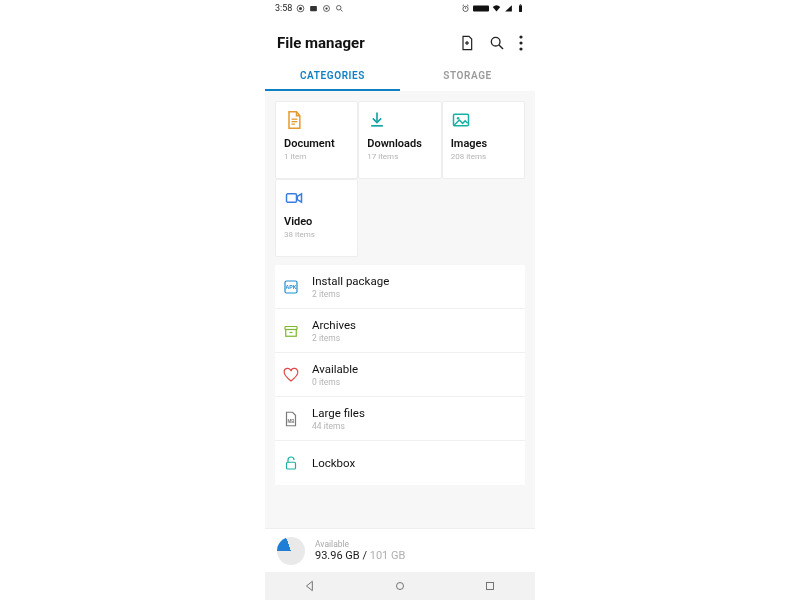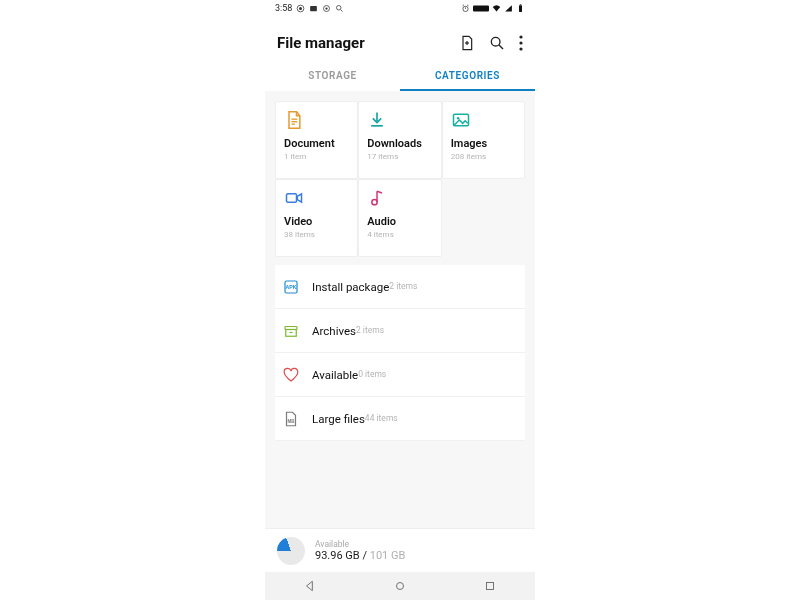--- a/index.html
+++ b/index.html
@@ -79,21 +79,21 @@
   .list { display:flex; flex-direction:column; }
   .row {
     display:flex; align-items:center;
     background:#fff;
     border-bottom:1px solid #f0f0f0;
     padding: 8px 7px;
     gap:12px;
     min-height:44px;
   }
   .row .ricon { width:18px; height:18px; flex:0 0 18px; }
-  .row .rtext { display:flex; flex-direction:row; }
+  .row .rtext { display:flex; flex-direction:column; }
   .row .rlabel { font-size:11.5px; color:#111; }
   .row .rsub { font-size:8.5px; color:#b4b4b4; margin-top:1px;}
   .row.cutoff { border-bottom:none; }
   
   .storage {
     position:absolute; left:0; right:0; bottom:28px;
     background:#fff;
     border-top:1px solid #eee;
     height:44px;
     display:flex; align-items:center;
@@ -181,22 +181,22 @@
         <svg class="hicon" style="width:4px" viewBox="0 0 4 16">
             <circle cx="2" cy="2" r="1.6" fill="#222"></circle>
             <circle cx="2" cy="8" r="1.6" fill="#222"></circle>
             <circle cx="2" cy="14" r="1.6" fill="#222"></circle>
           </svg>
       </div>
     </div>
   </div>
 
   <div class="tabs">
+    <div class="tab active">CATEGORIES</div>
     <div class="tab">STORAGE</div>
-    <div class="tab active">CATEGORIES</div>
   </div>
 
   <div class="content">
 
     <div class="grid">
 
       <div class="card">
         <svg class="cicon" viewBox="0 0 24 24">
             <path d="M6 2h9l4 5v15H6z" fill="none" stroke="#e69a2e" stroke-width="1.8"></path>
             <path d="M15 2v5h4" fill="none" stroke="#e69a2e" stroke-width="1.8"></path>
@@ -231,29 +231,20 @@
 
       <div class="card">
         <svg class="cicon" viewBox="0 0 24 24">
             <rect x="3" y="7" width="12" height="10" rx="1.5" fill="none" stroke="#3a7de0" stroke-width="1.8"></rect>
             <polygon points="16,10 21,7 21,17 16,14" fill="none" stroke="#3a7de0" stroke-width="1.8"></polygon>
           </svg>
         <div class="clabel">Video</div>
         <div class="csub">38 items</div>
       </div>
 
-      <div class="card">
-        <svg class="cicon" viewBox="0 0 24 24">
-            <circle cx="9" cy="17" r="3.2" fill="none" stroke="#d6337a" stroke-width="1.8"></circle>
-            <line x1="12" y1="17" x2="12" y2="4" stroke="#d6337a" stroke-width="1.8"></line>
-            <line x1="12" y1="4" x2="18" y2="6" stroke="#d6337a" stroke-width="1.8"></line>
-          </svg>
-        <div class="clabel">Audio</div>
-        <div class="csub">4 items</div>
-      </div>
     </div>
 
     <div class="list">
 
       <div class="row">
         <svg class="ricon" viewBox="0 0 24 24">
             <rect x="4" y="4" width="16" height="16" rx="2" fill="none" stroke="#1f8cd4" stroke-width="1.6"></rect>
             <text x="12" y="15" font-size="7" text-anchor="middle" fill="#1f8cd4" font-family="Arial" font-weight="700">APK</text>
           </svg>
         <div class="rtext">
@@ -288,20 +279,29 @@
         <svg class="ricon" viewBox="0 0 24 24">
             <path d="M6 3h8l4 4v14H6z" fill="none" stroke="#7a7a7a" stroke-width="1.6"></path>
             <text x="12" y="17" font-size="6" text-anchor="middle" fill="#7a7a7a" font-family="Arial" font-weight="700">MB</text>
           </svg>
         <div class="rtext">
           <div class="rlabel">Large files</div>
           <div class="rsub">44 items</div>
         </div>
       </div>
 
+      <div class="row cutoff">
+        <svg class="ricon" viewBox="0 0 24 24">
+            <rect x="6" y="11" width="12" height="9" rx="1.5" fill="none" stroke="#17b1a1" stroke-width="1.6"></rect>
+            <path d="M8 11 V8 a4 4 0 0 1 8 0" fill="none" stroke="#17b1a1" stroke-width="1.6"></path>
+          </svg>
+        <div class="rtext">
+          <div class="rlabel">Lockbox</div>
+        </div>
+      </div>
 
     </div>
   </div>
 
   <div class="storage">
     <div class="pie"></div>
     <div class="stext">
       <div class="sav">Available</div>
       <div class="svals">
         <span>93.96 GB</span><span> / </span><span class="total">101 GB</span>

